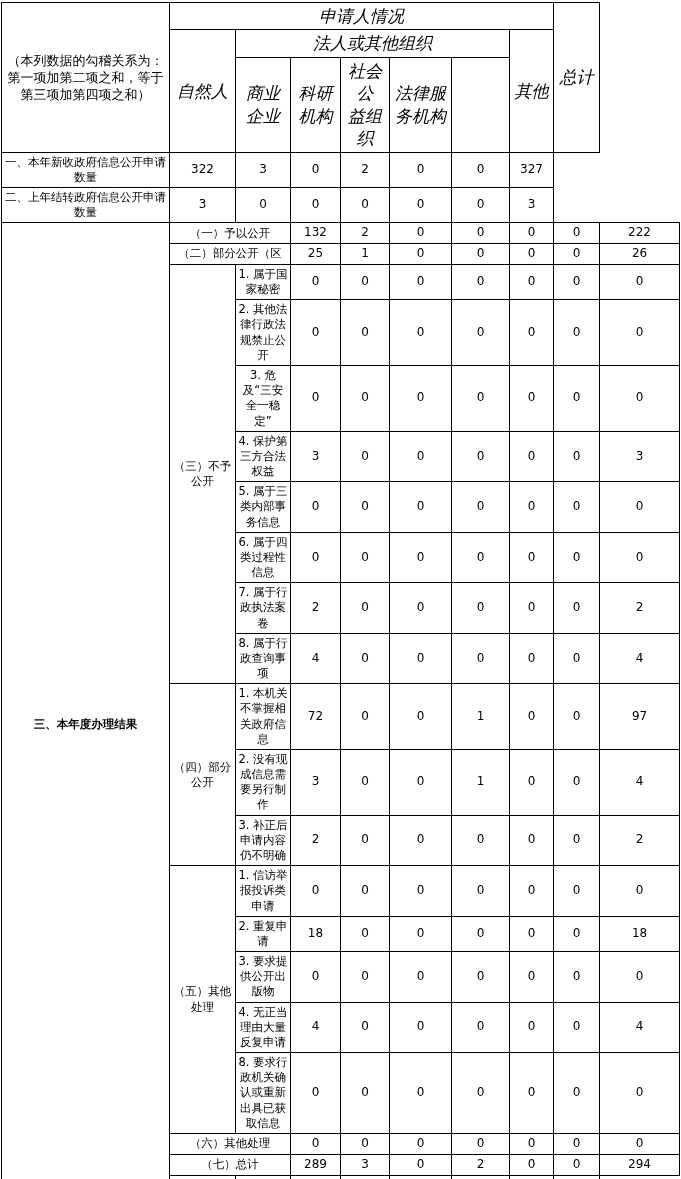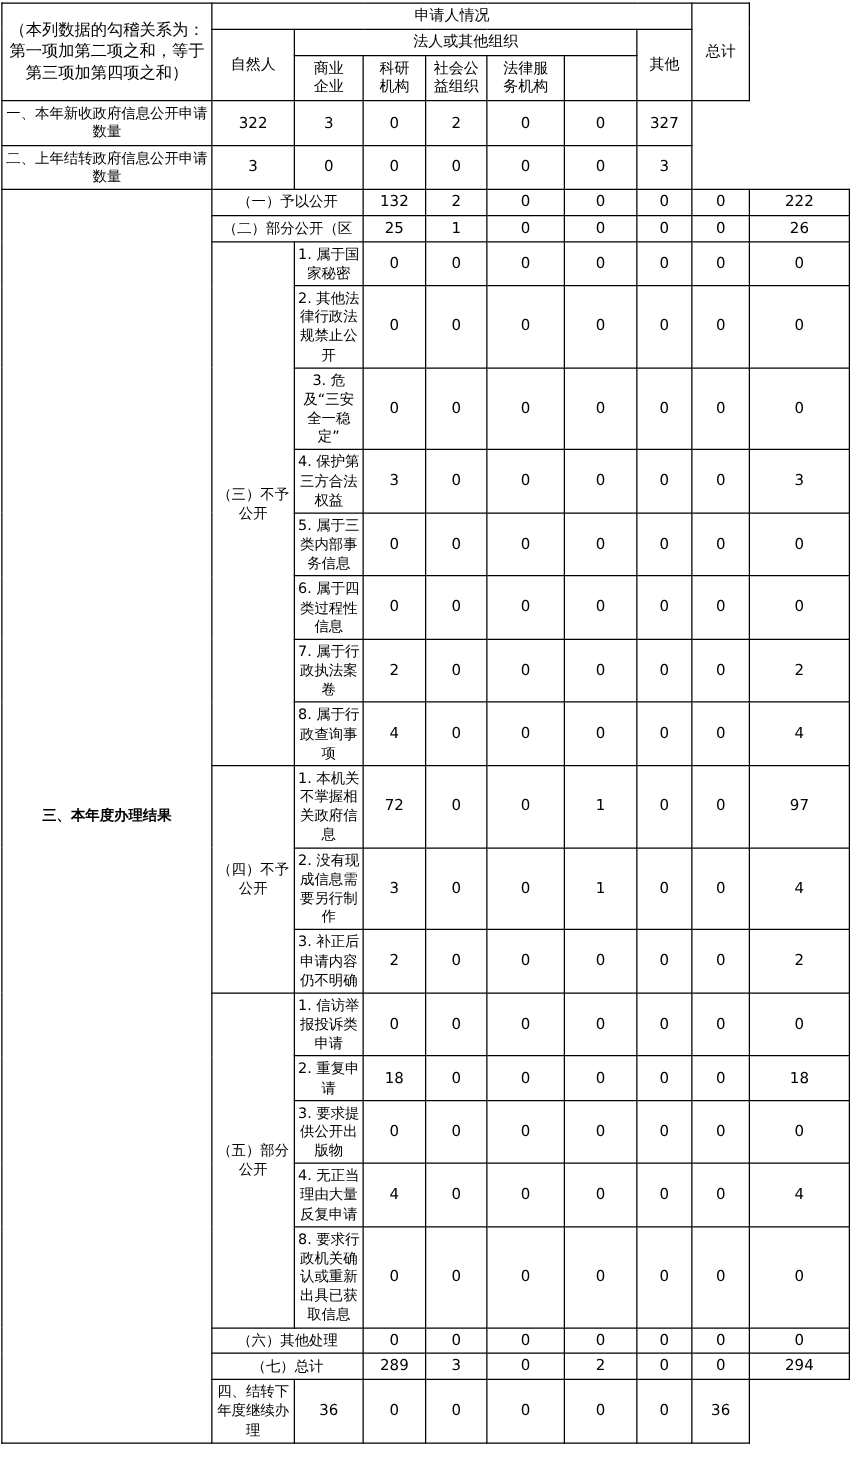--- a/index.html
+++ b/index.html
@@ -35,21 +35,22 @@
   td.num {
     text-align: center;
     font-size: 12px;
   }
   td.left {
     text-align: left;
     padding-left: 3px;
     margin-left: 44px;
   }
   td.hdr {
-    font-size: 12px;
+    font-size: 17px;
+    font-style: italic;
   }
   td.note {
     text-align: left;
     font-size: 13px;
     line-height: 1.5;
     padding: 3px 4px;
   }
   td.mid-label {
     font-size: 11.5px;
     line-height: 1.34;
@@ -237,21 +238,21 @@
       <td class="num">4</td>
       <td class="num">0</td>
       <td class="num">0</td>
       <td class="num">0</td>
       <td class="num">0</td>
       <td class="num">0</td>
       <td class="num">4</td>
     </tr>
 
     <tr>
-      <td class="mid-label" rowspan="3">（四）不予公开</td>
+      <td class="mid-label" rowspan="3">（四）部分公开</td>
       <td class="sub-label">1. 本机关不掌握相关政府信息</td>
       <td class="num">72</td>
       <td class="num">0</td>
       <td class="num">0</td>
       <td class="num">1</td>
       <td class="num">0</td>
       <td class="num">0</td>
       <td class="num">97</td>
     </tr>
     <tr>
@@ -269,21 +270,21 @@
       <td class="num">2</td>
       <td class="num">0</td>
       <td class="num">0</td>
       <td class="num">0</td>
       <td class="num">0</td>
       <td class="num">0</td>
       <td class="num">2</td>
     </tr>
 
     <tr>
-      <td class="mid-label" rowspan="5">（五）部分公开</td>
+      <td class="mid-label" rowspan="5">（五）其他处理</td>
       <td class="sub-label">1. 信访举报投诉类申请</td>
       <td class="num">0</td>
       <td class="num">0</td>
       <td class="num">0</td>
       <td class="num">0</td>
       <td class="num">0</td>
       <td class="num">0</td>
       <td class="num">0</td>
     </tr>
     <tr>

